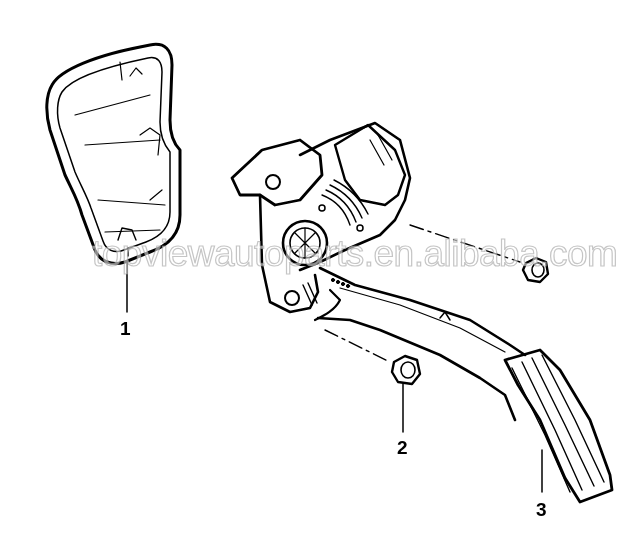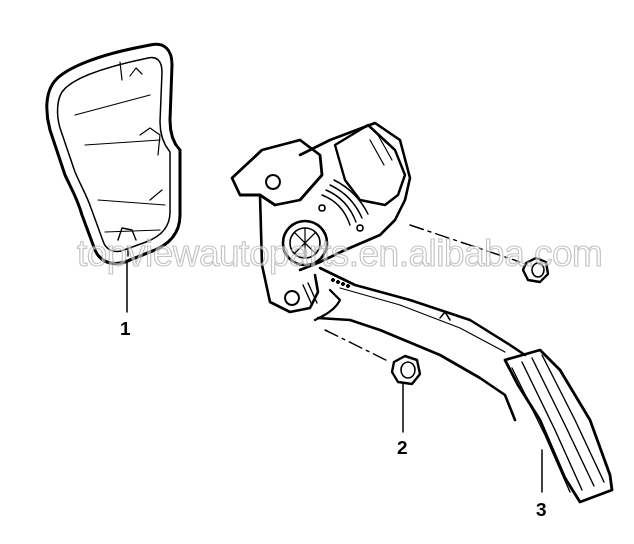--- a/index.html
+++ b/index.html
@@ -1,19 +1,19 @@
 <!DOCTYPE html>
 <html><head>
   <meta charset="utf-8">
   <style>
     html, body { margin: 0; padding: 0; background: #ffffff; }
     .canvas { position: relative; width: 634px; height: 544px; background: #ffffff; overflow: hidden; }
     svg.drawing { position: absolute; left: 0; top: 0; width: 634px; height: 544px; }
     .callout { position: absolute; font-family: "Liberation Sans", sans-serif; font-weight: bold; font-size: 19px; color: #000; line-height: 1; }
-    .watermark { position: absolute; left: 77px; top: 233px; font-family: "Liberation Sans", sans-serif; font-size: 37px; letter-spacing: -0.5px; color: rgba(255,255,255,0.55); -webkit-text-stroke: 1.2px rgba(150,150,150,0.55); white-space: nowrap; pointer-events: none; }
+    .watermark { position: absolute; left: 92px; top: 233px; font-family: "Liberation Sans", sans-serif; font-size: 37px; letter-spacing: -0.5px; color: rgba(255,255,255,0.55); -webkit-text-stroke: 1.2px rgba(150,150,150,0.55); white-space: nowrap; pointer-events: none; }
   </style>
 </head>
 <body>
 
 <div class="canvas">
   <svg class="drawing" viewBox="0 0 634 544" fill="none" stroke="#000" stroke-linecap="round" stroke-linejoin="round">
 
     <g>
       <path d="M52 85 C60 70 95 55 150 45 C165 42 172 50 172 65 L170 120 C170 135 175 145 180 150 L180 215 C180 232 170 245 150 252 L125 262 C112 266 100 262 95 250 L82 215 C78 200 72 190 65 175 L50 130 C45 112 46 95 52 85 Z" stroke-width="3"></path>
       <path d="M62 92 C70 80 100 68 148 58 C158 56 162 62 162 72 L160 122 C160 136 165 146 170 152 L170 212 C170 226 162 236 146 242 L124 250 C114 254 106 250 103 241 L91 208 C87 196 81 186 75 172 L60 128 C56 114 57 100 62 92 Z" stroke-width="1.5"></path>

